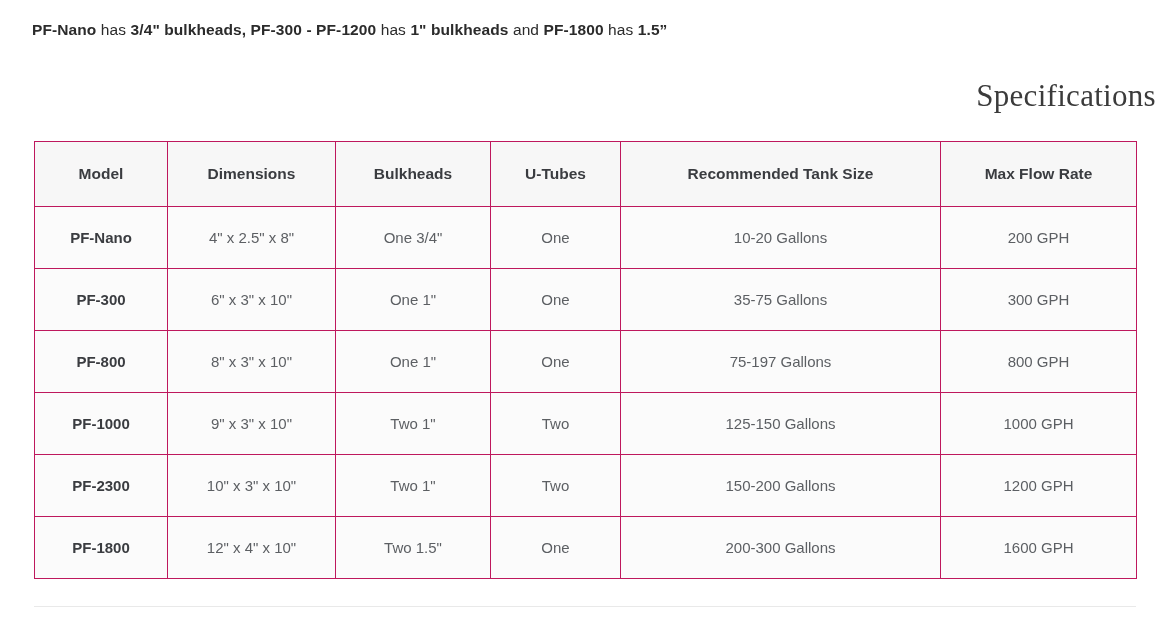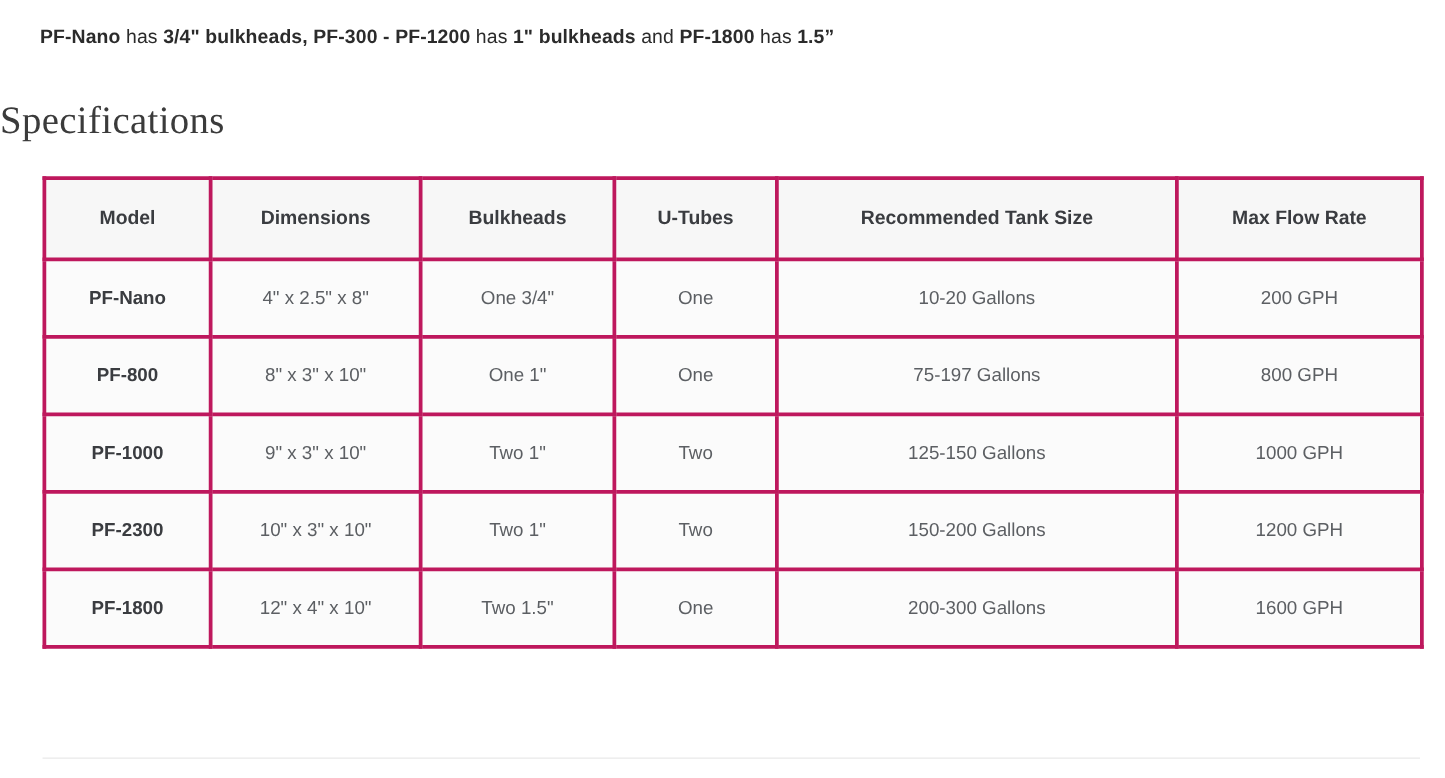--- a/index.html
+++ b/index.html
@@ -30,39 +30,39 @@
     white-space: nowrap;
   }
   .intro-line .reg {
     font-weight: 400;
   }
   .spec-title {
     position: absolute;
     left: 0;
     right: 0;
     top: 78px;
-    text-align: left;
+    text-align: right;
     font-family: "Liberation Serif", serif;
     font-size: 31px;
     font-weight: 400;
     color: #3b3b3b;
     letter-spacing: 0.3px;
   }
   table.spec-table {
     position: absolute;
     left: 34px;
     top: 141px;
     width: 1102px;
     border-collapse: collapse;
     table-layout: fixed;
     font-size: 15px;
   }
   table.spec-table th,
   table.spec-table td {
-    border: 3px solid #be185d;
+    border: 1px solid #be185d;
     text-align: center;
     vertical-align: middle;
     padding: 0 6px;
     height: 62px;
     color: #5c5f63;
     font-weight: 400;
   }
   table.spec-table thead th {
     background: #f7f7f7;
     font-weight: 700;
@@ -127,20 +127,28 @@
     <tbody>
       <tr>
         <td class="model-cell">PF-Nano</td>
         <td>4" x 2.5" x 8"</td>
         <td>One 3/4"</td>
         <td>One</td>
         <td>10-20 Gallons</td>
         <td>200 GPH</td>
       </tr>
       <tr>
+        <td class="model-cell">PF-300</td>
+        <td>6" x 3" x 10"</td>
+        <td>One 1"</td>
+        <td>One</td>
+        <td>35-75 Gallons</td>
+        <td>300 GPH</td>
+      </tr>
+      <tr>
         <td class="model-cell">PF-800</td>
         <td>8" x 3" x 10"</td>
         <td>One 1"</td>
         <td>One</td>
         <td>75-197 Gallons</td>
         <td>800 GPH</td>
       </tr>
       <tr>
         <td class="model-cell">PF-1000</td>
         <td>9" x 3" x 10"</td>

